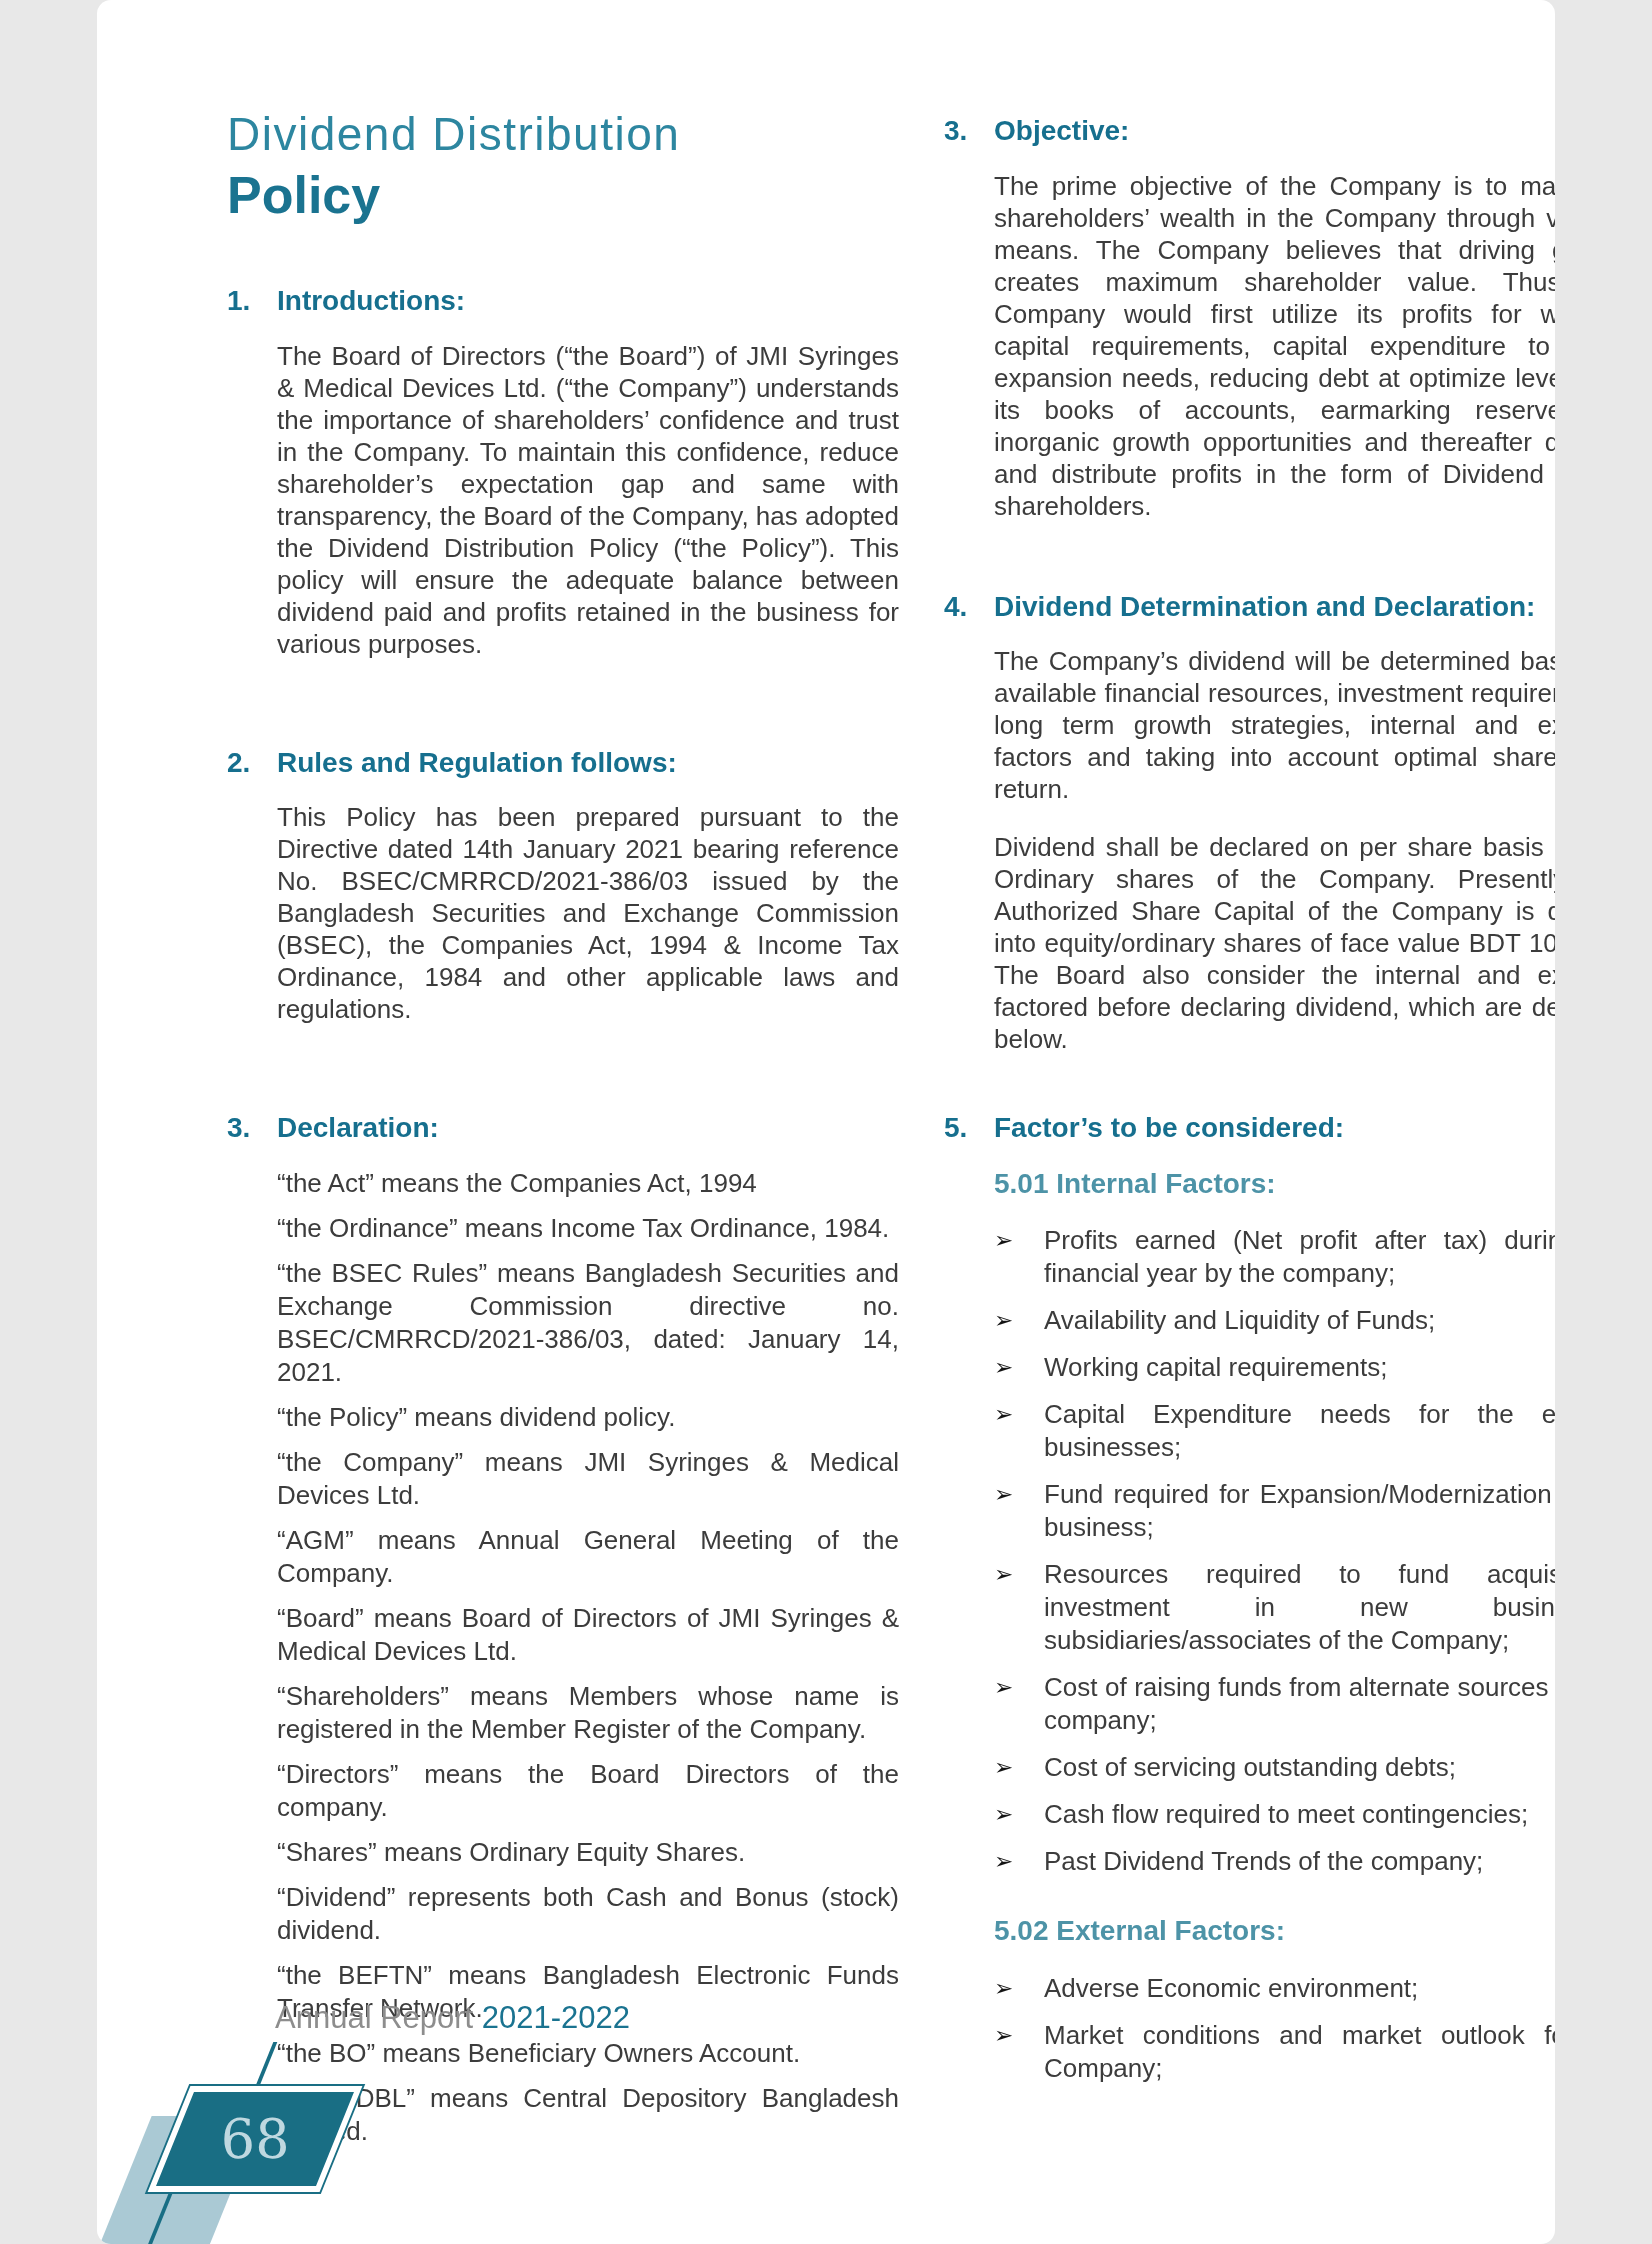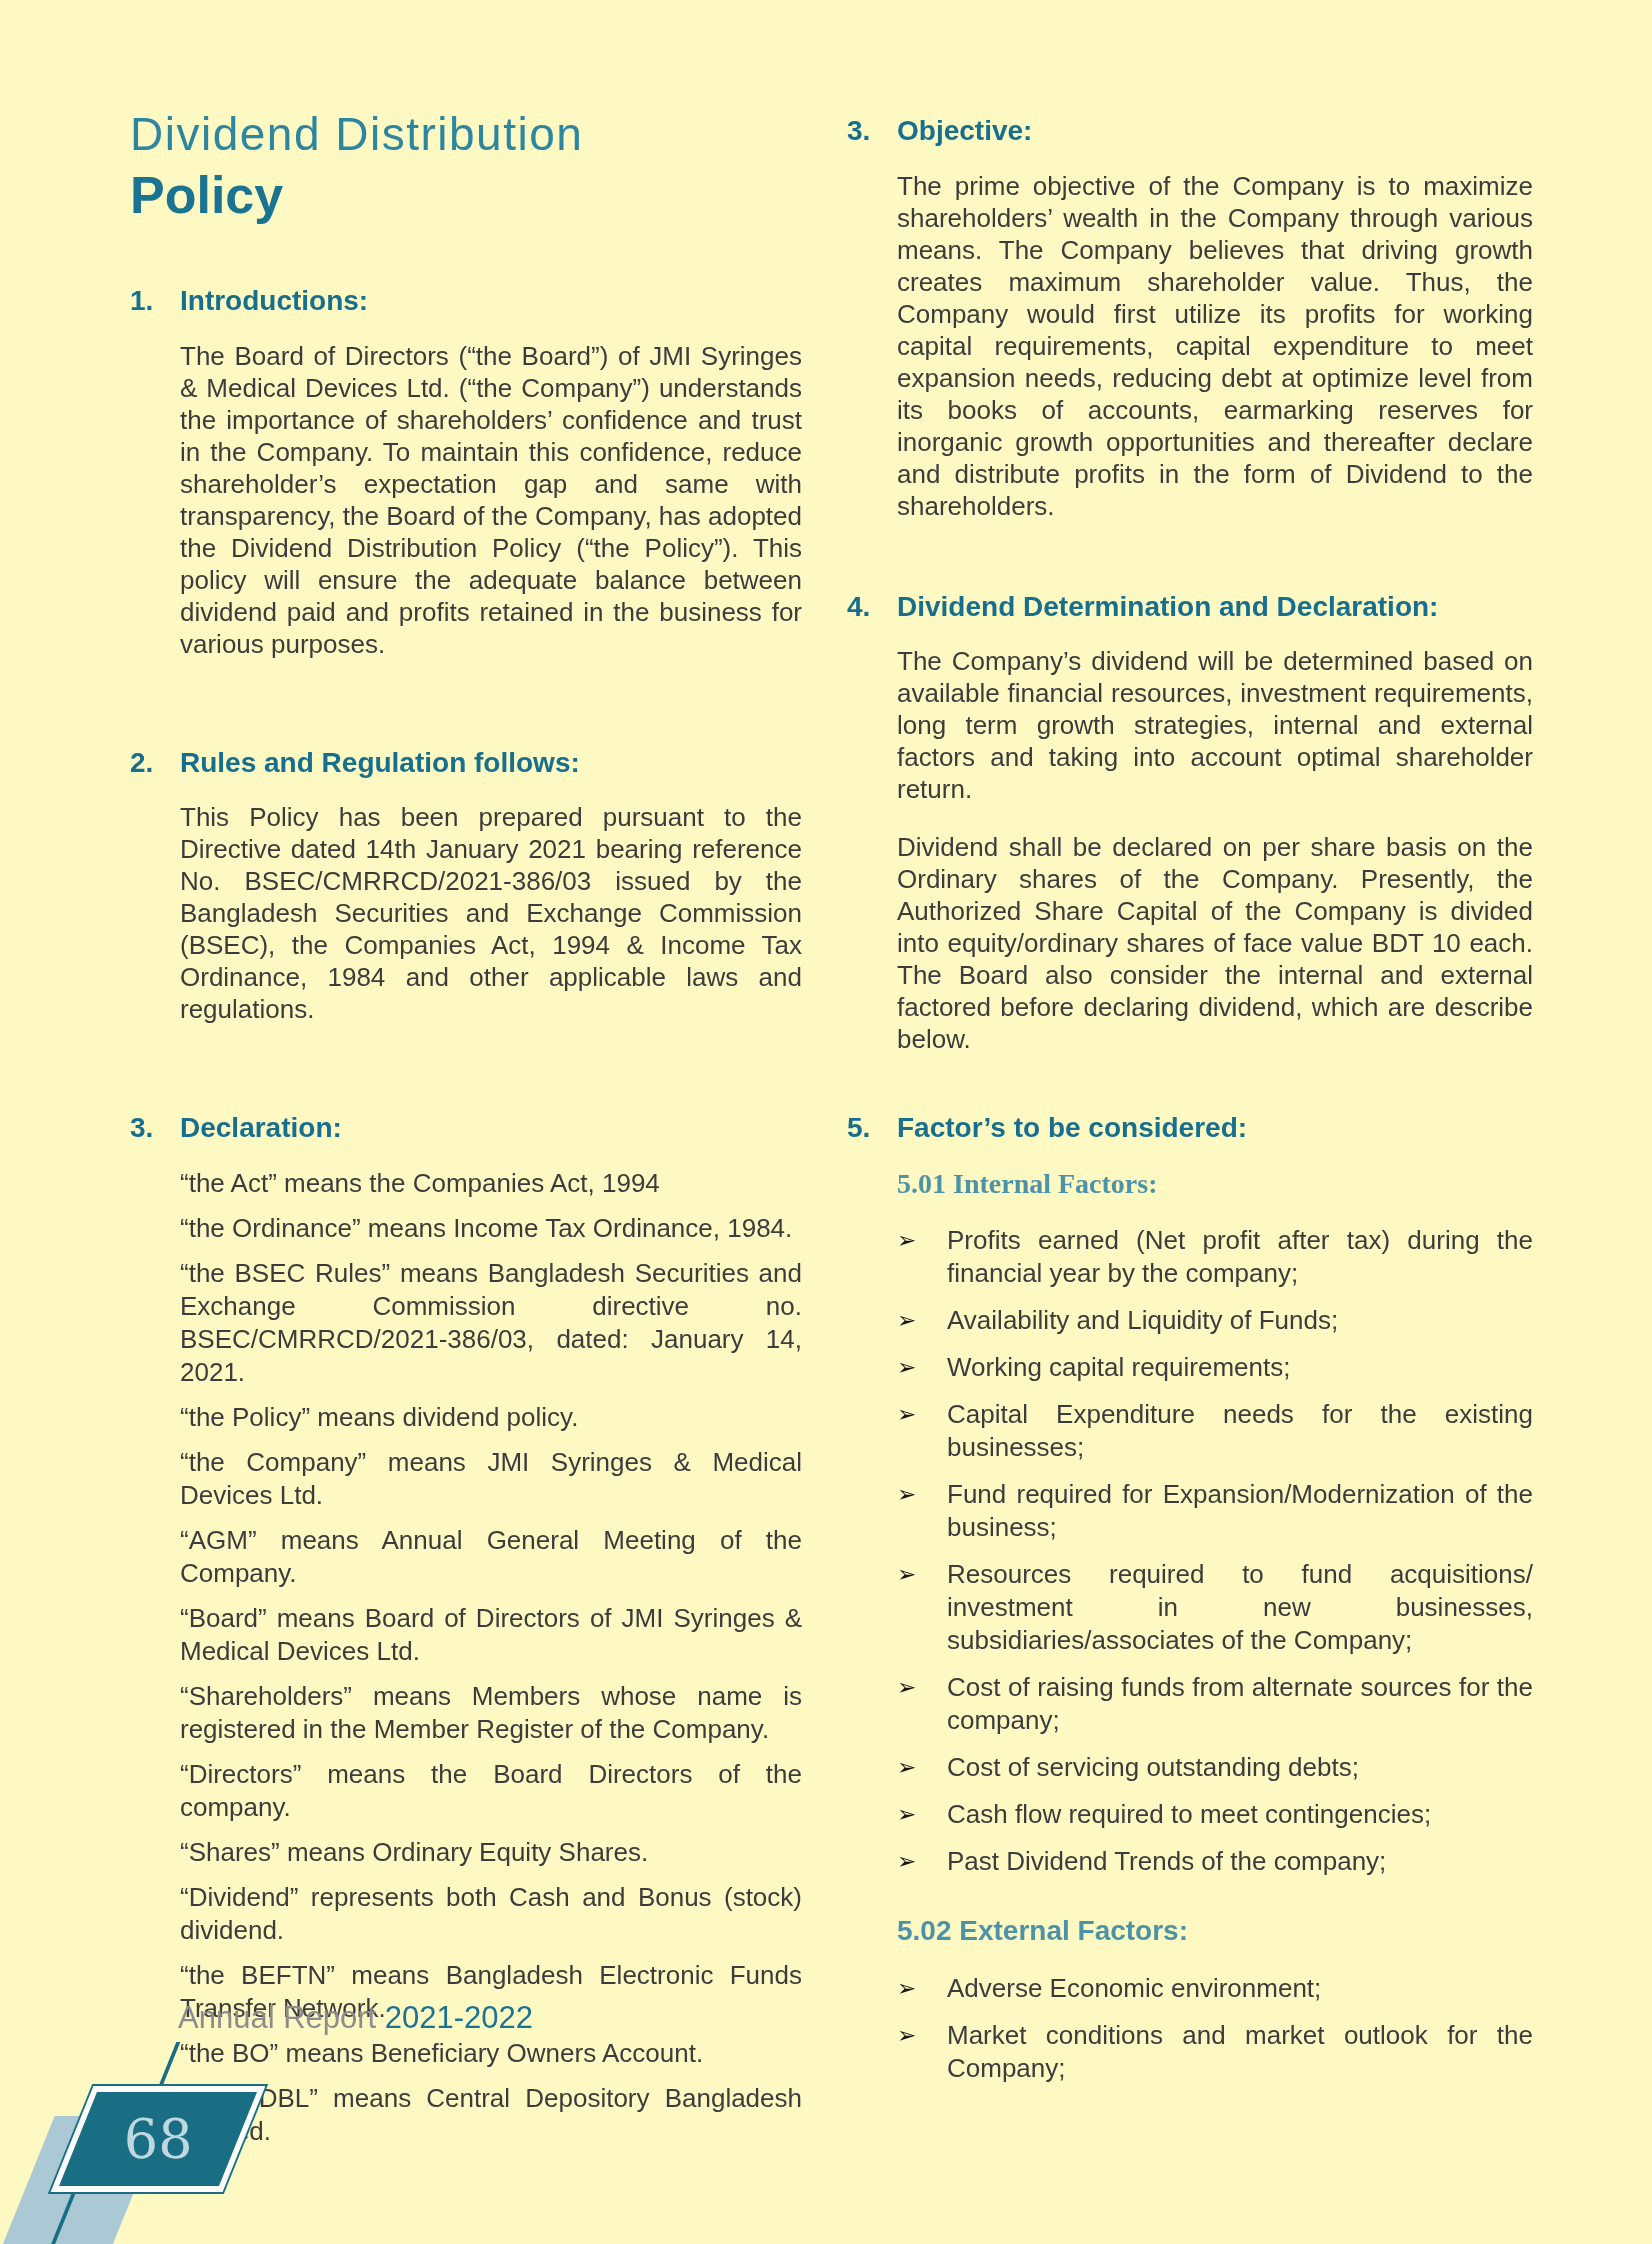--- a/index.html
+++ b/index.html
@@ -1,23 +1,24 @@
 <!DOCTYPE html>
 <html><head>
 <meta charset="utf-8">
 <style>
   html,body{margin:0;padding:0;background:#e8e8e8;}
   .page{
     position:relative;
-    width:1652px;height:2244px;
-    background:#fef9c3;
+    width:1458px;height:2244px;
+    background:#ffffff;
     font-family:"Liberation Sans",sans-serif;
     color:#3c3c3c;
     overflow:hidden;
     margin:0 auto;
+    border-radius:14px;
   }
   .columns{display:flex;padding:108px 0 0 130px;}
   .col-left{width:672px;margin-right:45px;flex:none;}
   .col-right{width:686px;flex:none;}
 
   .doc-title1{
     margin:0;font-size:46px;font-weight:300;letter-spacing:1.5px;
     color:#2d86a0;line-height:1.15;
   }
   .doc-title2{
@@ -29,21 +30,21 @@
   .section.s4{margin-top:42px;}
   .section.s5{margin-top:30px;}
   .sec-num{width:50px;flex:none;font-weight:700;font-size:28px;color:#166f8e;line-height:1.2;}
   .sec-content{flex:1;min-width:0;}
   .sec-heading{font-weight:700;font-size:28px;color:#166f8e;line-height:1.2;margin-bottom:22px;}
 
   .para{margin:0 0 26px 0;font-size:26px;line-height:32px;text-align:justify;}
   .def-item{margin:0 0 12px 0;font-size:26px;line-height:33px;text-align:justify;}
 
   .subheading{font-size:28px;font-weight:700;color:#4d93a7;line-height:1.2;margin:36px 0 24px 0;}
-  .subheading.first{margin-top:12px;font-family:Liberation Serif, serif;}
+  .subheading.first{margin-top:12px;}
 
   .bullet{display:flex;margin-bottom:14px;}
   .bullet-arrow{width:50px;flex:none;font-size:23px;color:#141414;line-height:33px;}
   .bullet-text{flex:1;min-width:0;font-size:26px;line-height:33px;text-align:justify;}
 
   
   .annual-text{
     position:absolute;left:178px;top:2000px;
     font-size:31px;color:#8d8d8d;white-space:nowrap;
   }

